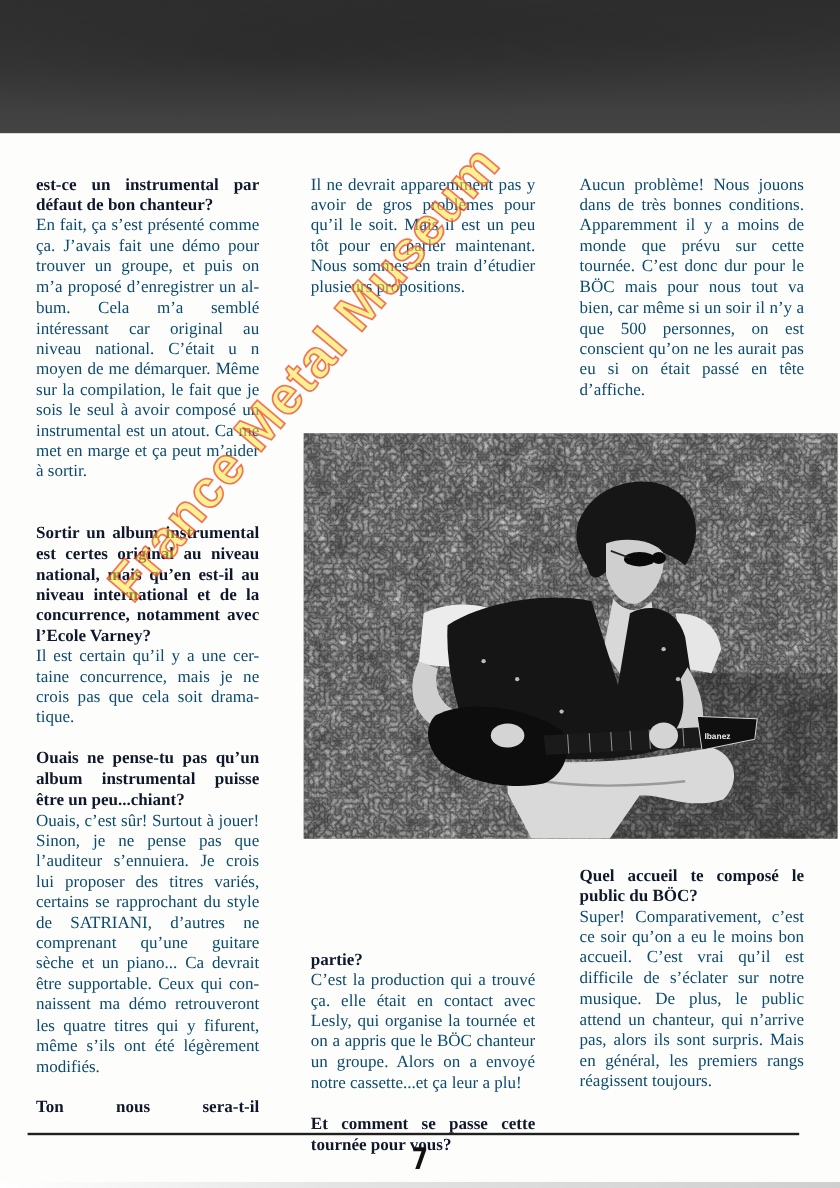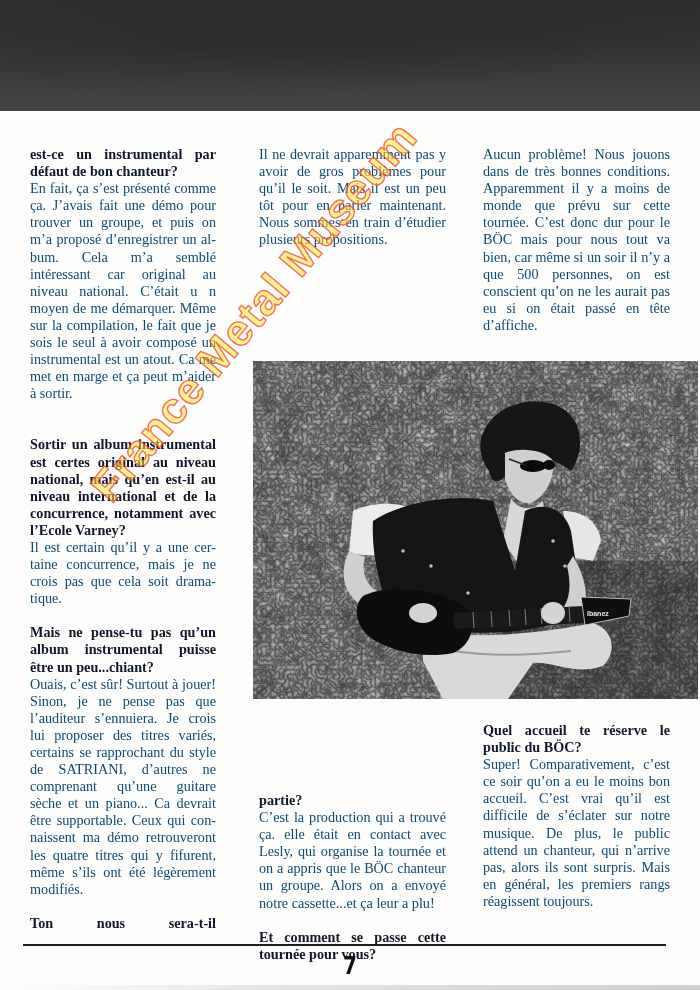--- a/index.html
+++ b/index.html
@@ -70,21 +70,21 @@
 <div class="top-band"></div>
 
 <div class="col" id="col1">
   <p class="q">est-ce un instrumental par défaut de bon chanteur?</p>
   <p class="a">En fait, ça s’est présenté comme ça. J’avais fait une démo pour trouver un groupe, et puis on m’a proposé d’enregistrer un al-bum. Cela m’a semblé intéressant car original au niveau national. C’était u n moyen de me démarquer. Même sur la compilation, le fait que je sois le seul à avoir composé un instrumental est un atout. Ca me met en marge et ça peut m’aider à sortir.</p>
   <div class="gap"></div>
   <div class="gap"></div>
   <p class="q">Sortir un album instrumental est certes original au niveau national, mais qu’en est-il au niveau international et de la concurrence, notamment avec l’Ecole Varney?</p>
   <p class="a">Il est certain qu’il y a une cer-taine concurrence, mais je ne crois pas que cela soit drama-tique.</p>
   <div class="gap"></div>
-  <p class="q">Mais ne pense-tu pas qu’un album instrumental puisse être un peu...chiant?</p>
+  <p class="q">Ouais ne pense-tu pas qu’un album instrumental puisse être un peu...chiant?</p>
   <p class="a">Ouais, c’est sûr! Surtout à jouer! Sinon, je ne pense pas que l’auditeur s’ennuiera. Je crois lui proposer des titres variés, certains se rapprochant du style de SATRIANI, d’autres ne comprenant qu’une guitare sèche et un piano... Ca devrait être supportable. Ceux qui con-naissent ma démo retrouveront les quatre titres qui y fifurent, même s’ils ont été légèrement modifiés.</p>
   <div class="gap"></div>
   <p class="q last-line-justify">Ton nous sera-t-il</p>
 </div>
 
 <div class="col" id="col2">
   <p class="a">Il ne devrait apparemment pas y avoir de gros problèmes pour qu’il le soit. Mais il est un peu tôt pour en parler maintenant. Nous sommes en train d’étudier plusieurs propositions.</p>
   <div class="gap"></div>
 </div>
 
@@ -93,21 +93,21 @@
   <p class="a">C’est la production qui a trouvé ça. elle était en contact avec Lesly, qui organise la tournée et on a appris que le BÖC chanteur un groupe. Alors on a envoyé notre cassette...et ça leur a plu!</p>
   <div class="gap"></div>
   <p class="q">Et comment se passe cette tournée pour vous?</p>
 </div>
 
 <div class="col" id="col3">
   <p class="a">Aucun problème! Nous jouons dans de très bonnes conditions. Apparemment il y a moins de monde que prévu sur cette tournée. C’est donc dur pour le BÖC mais pour nous tout va bien, car même si un soir il n’y a que 500 personnes, on est conscient qu’on ne les aurait pas eu si on était passé en tête d’affiche.</p>
 </div>
 
 <div class="col" id="col3b">
-  <p class="q">Quel accueil te réserve le public du BÖC?</p>
+  <p class="q">Quel accueil te composé le public du BÖC?</p>
   <p class="a">Super! Comparativement, c’est ce soir qu’on a eu le moins bon accueil. C’est vrai qu’il est difficile de s’éclater sur notre musique. De plus, le public attend un chanteur, qui n’arrive pas, alors ils sont surpris. Mais en général, les premiers rangs réagissent toujours.</p>
 </div>
 
 <div class="photo">
   <svg width="445" height="338" viewBox="0 0 445 338">
     <defs>
       <filter id="grain" x="0" y="0" width="100%" height="100%">
         <feTurbulence type="fractalNoise" baseFrequency="0.045" numOctaves="4" seed="7" result="n"></feTurbulence>
         <feColorMatrix type="saturate" values="0" in="n" result="g"></feColorMatrix>
         <feComponentTransfer in="g" result="c">

